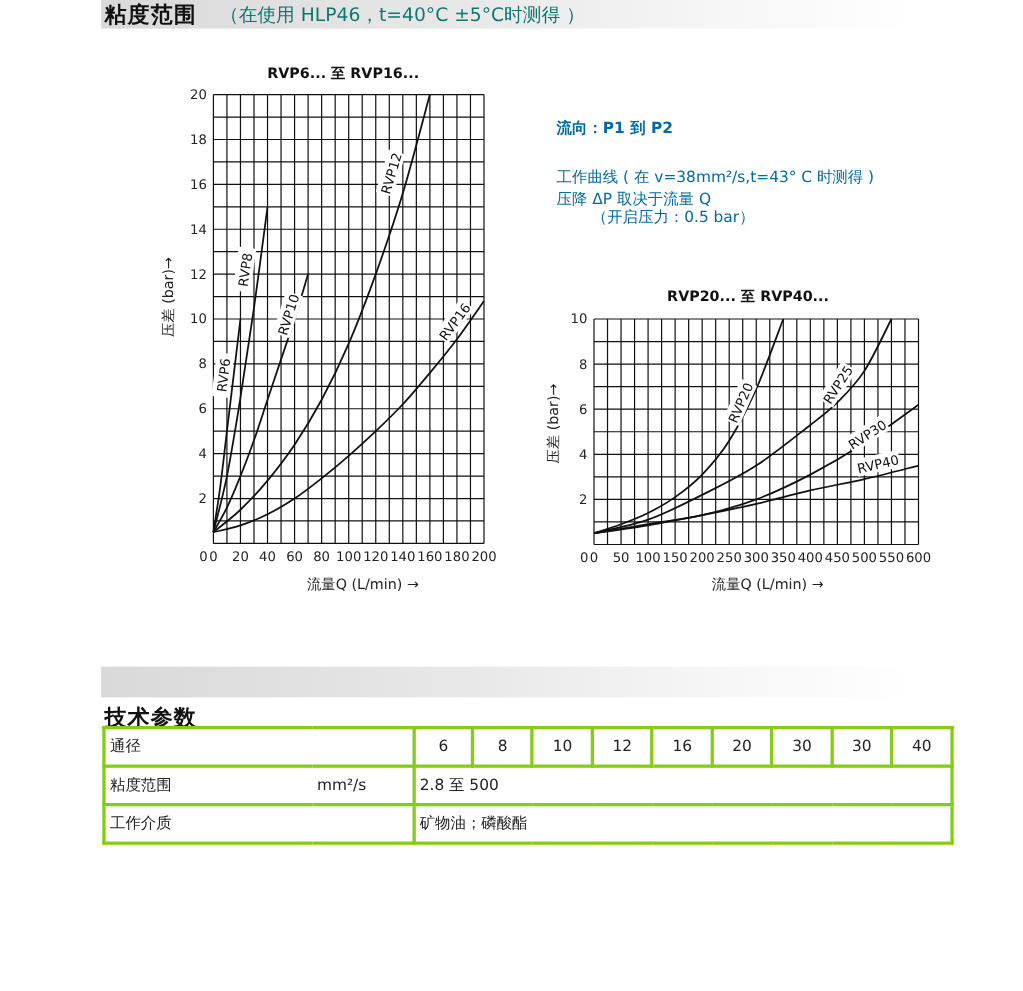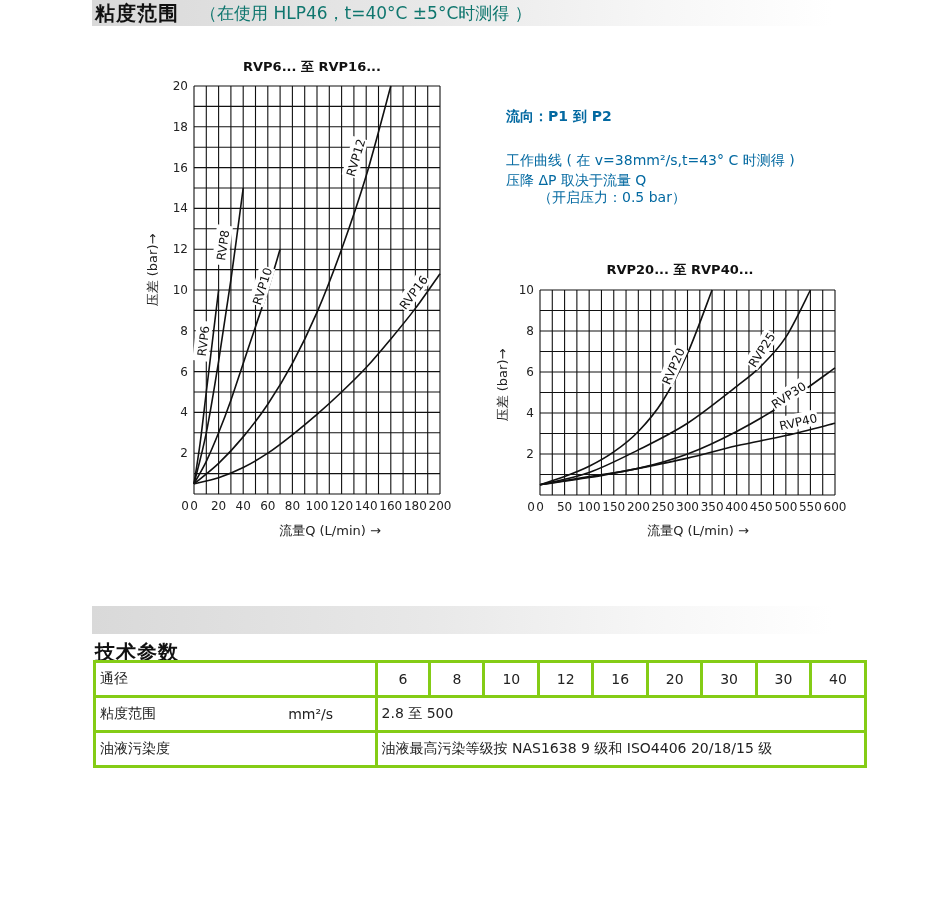--- a/index.html
+++ b/index.html
@@ -252,18 +252,18 @@
     <td class="num">30</td>
     <td class="num">30</td>
     <td class="num">40</td>
   </tr>
   <tr>
     <td class="noright">粘度范围</td>
     <td class="noleft">mm²/s</td>
     <td colspan="9">2.8 至 500</td>
   </tr>
   <tr>
-    <td class="noright">油液污染度</td>
+    <td class="noright">工作介质</td>
     <td class="noleft"></td>
-    <td colspan="9">油液最高污染等级按 NAS1638 9 级和 ISO4406 20/18/15 级</td>
+    <td colspan="9">矿物油；磷酸酯</td>
   </tr>
 </tbody>
   </table>
 
 </body></html>

